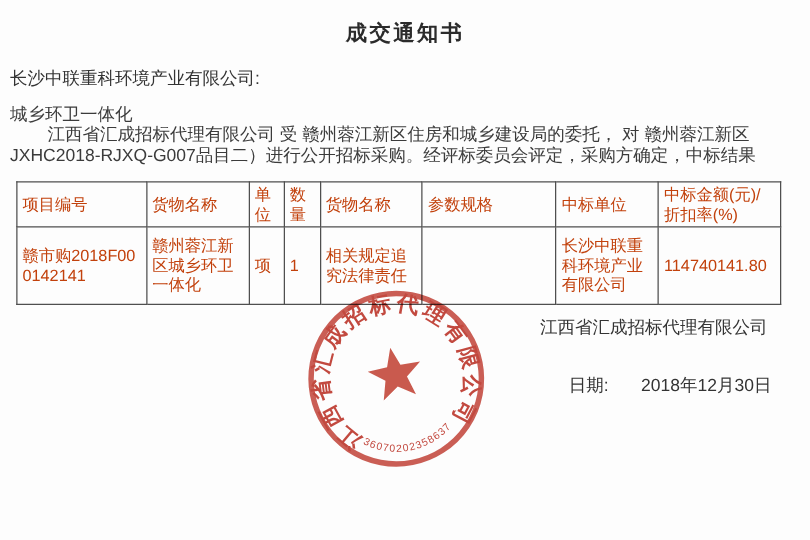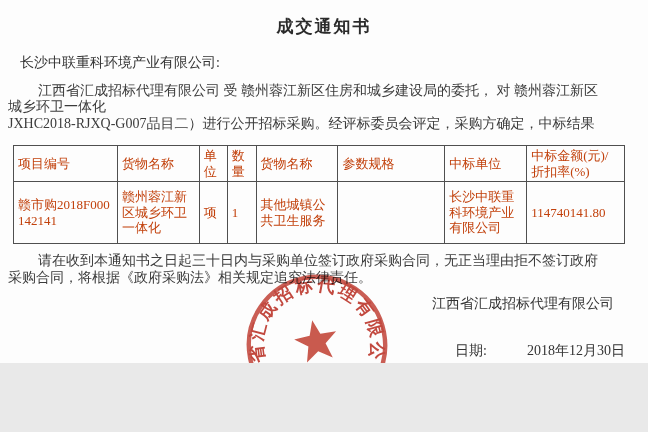--- a/index.html
+++ b/index.html
@@ -1,34 +1,34 @@
 <!DOCTYPE html>
 <html><head>
 <meta charset="utf-8">
 <style>
   html,body { margin:0; padding:0; background:#e9e9e9; }
   .page {
     position:relative;
-    width:648px; height:363px;
+    width:648px; height:432px;
     background:#fdfdfd;
-    font-family:Liberation Serif, serif;
+    font-family:Liberation Sans, sans-serif;
     color:#3b3b3b;
     overflow:hidden;
     margin:0 auto;
   }
   .doc-title {
     text-align:center;
     font-size:17px;
     font-weight:bold;
     letter-spacing:2px;
     color:#2b2b2b;
     padding-top:15px;
   }
   .addressee {
-    margin:16px 0 0 20px;
+    margin:16px 0 0 8px;
     font-size:14px;
     color:#333;
   }
   .body-text { margin:11px 8px 0 8px; font-size:14px; }
   .body-line { line-height:16.4px; }
   .indent-first { text-indent:30px; }
 
   table.award-table {
     border-collapse:collapse;
     table-layout:fixed;
@@ -48,21 +48,21 @@
   }
   .award-table thead tr { height:36px; }
   .award-table tbody tr { height:62px;margin-left:13px; }
 
   .notice { margin:9px 8px 0 8px; font-size:14px; }
 
   .footer { position:relative; height:118px; margin-top:4px; font-size:14px; color:#333; }
   .agency-label { position:absolute; left:256px; top:14px; white-space:nowrap; }
   .agency-name  { position:absolute; left:432px; top:4px; width:216px; line-height:19px; }
   .date-row     { position:absolute; left:455px; top:52px; }
-  .date-value   { margin-left:40px; }
+  .date-value   { margin-left:26px; }
 
   .seal {
     position:absolute;
     left:244px; top:-18px;
     width:146px; height:146px;
     transform:rotate(-11deg);
     opacity:0.92;
     mix-blend-mode:multiply;
     pointer-events:none;
   }
@@ -72,22 +72,22 @@
 </head>
 <body>
 
 <div class="page">
 
   <div class="doc-title">成交通知书</div>
 
   <div class="addressee">长沙中联重科环境产业有限公司:</div>
 
   <div class="body-text">
+    <div class="body-line">城乡环卫一体化</div>
     <div class="body-line indent-first">江西省汇成招标代理有限公司 受 赣州蓉江新区住房和城乡建设局的委托， 对 赣州蓉江新区</div>
-    <div class="body-line">城乡环卫一体化</div>
     <div class="body-line">JXHC2018-RJXQ-G007品目二）进行公开招标采购。经评标委员会评定，采购方确定，中标结果</div>
   </div>
 
   <table class="award-table">
     <colgroup>
       <col style="width:17%">
       <col style="width:13.4%">
       <col style="width:4.6%">
       <col style="width:4.7%">
       <col style="width:13.4%">
@@ -106,32 +106,28 @@
         <th>中标单位</th>
         <th>中标金额(元)/折扣率(%)</th>
       </tr>
     </thead>
     <tbody>
       <tr>
         <td>赣市购2018F000142141</td>
         <td>赣州蓉江新区城乡环卫一体化</td>
         <td>项</td>
         <td>1</td>
-        <td>其他城镇公共卫生服务</td>
+        <td>相关规定追究法律责任</td>
         <td></td>
         <td>长沙中联重科环境产业有限公司</td>
         <td>114740141.80</td>
       </tr>
     </tbody>
   </table>
 
-  <div class="notice">
-    <div class="body-line indent-first">请在收到本通知书之日起三十日内与采购单位签订政府采购合同，无正当理由拒不签订政府</div>
-    <div class="body-line">采购合同，将根据《政府采购法》相关规定追究法律责任。</div>
-  </div>
 
   <div class="footer">
     <div class="agency-name">江西省汇成招标代理有限公司</div>
     <div class="date-row">
       <span>日期:</span><span class="date-value">2018年12月30日</span>
     </div>
 
     <svg class="seal" viewBox="0 0 150 150">
       <defs>
         <path id="ringPath" d="M 39,118 A 56,56 0 1 1 111,118"></path>

